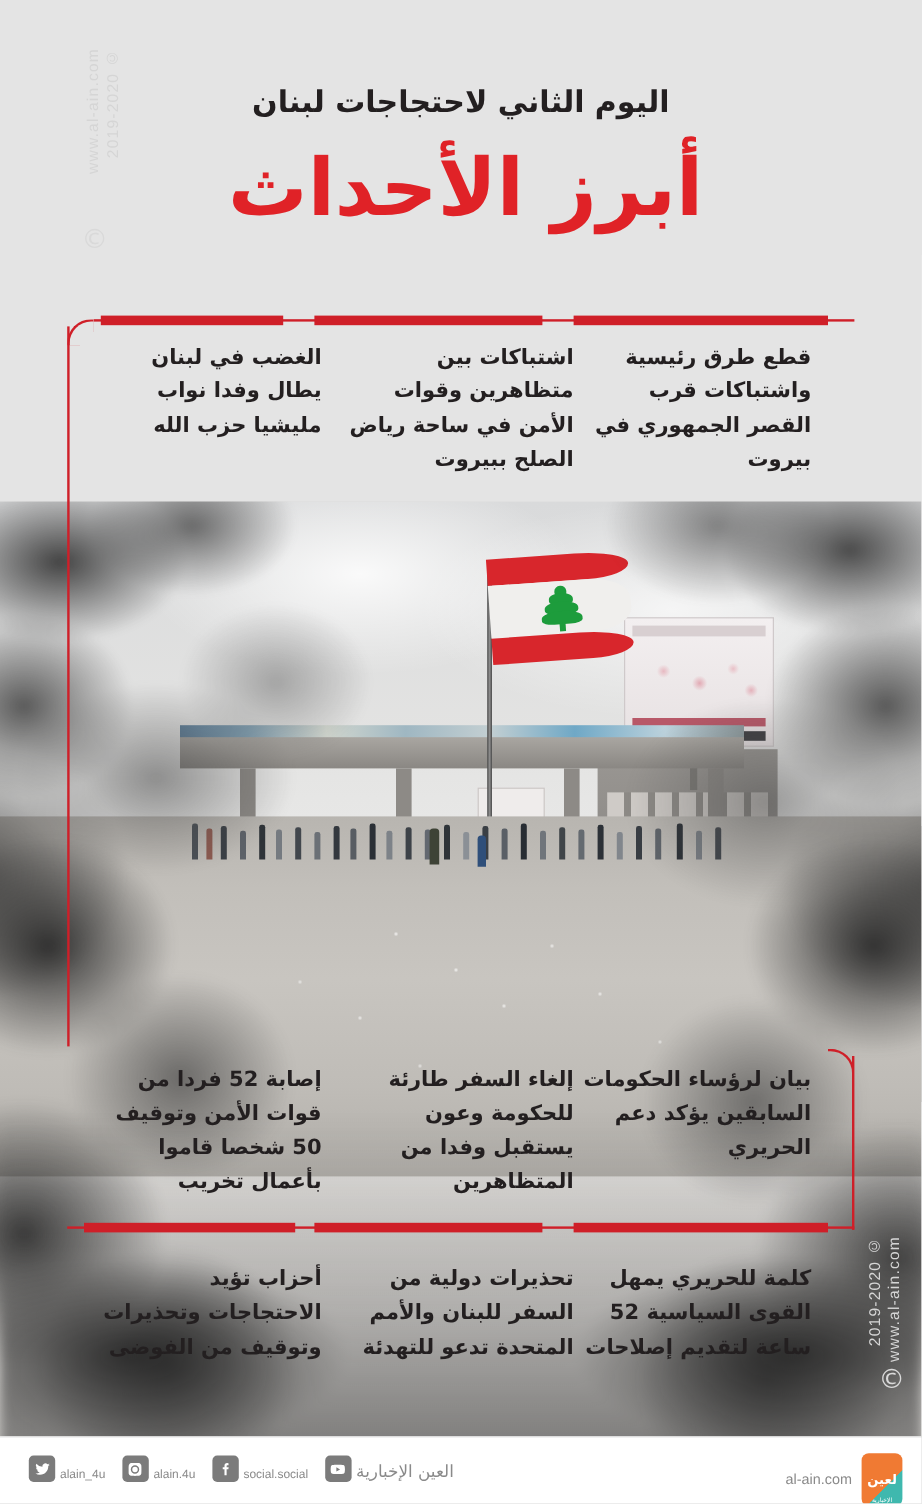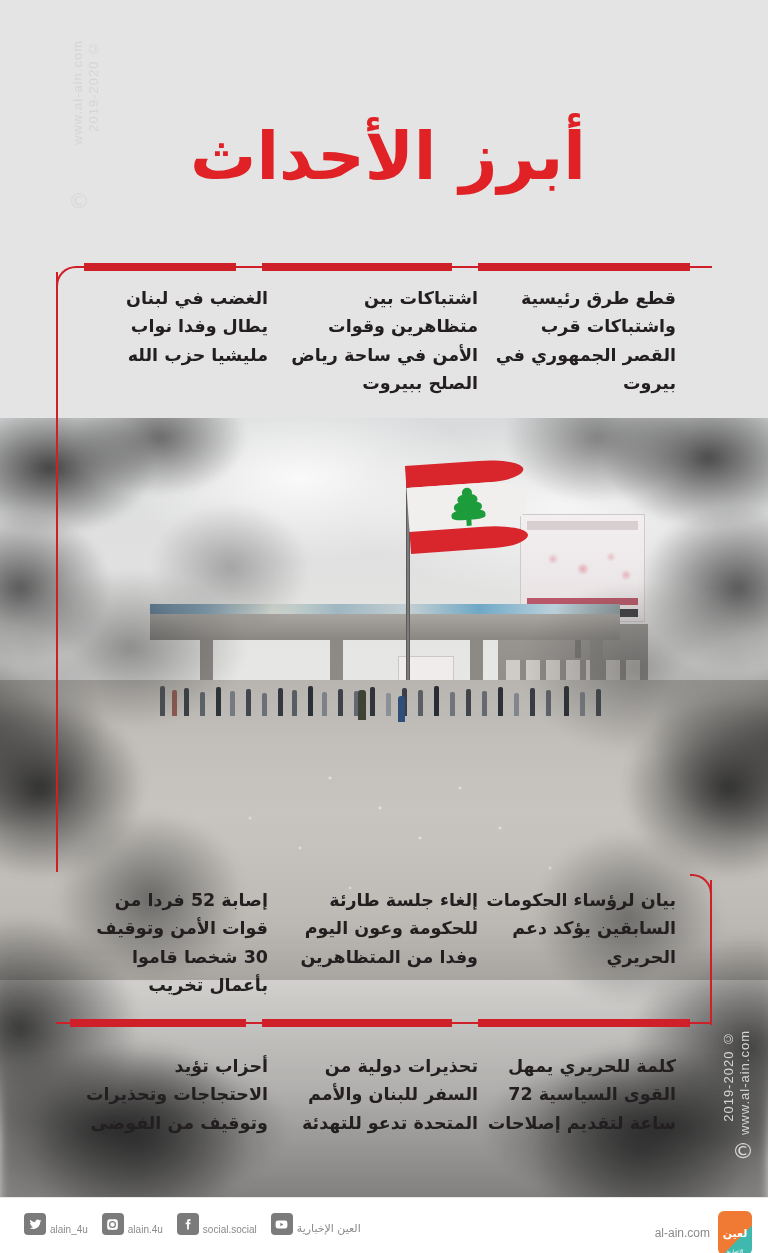--- a/index.html
+++ b/index.html
@@ -233,21 +233,21 @@
   }
   .footer-line{ position:absolute; left:0; top:0; width:768px; height:1px; background:#e8e8e8; }
   .social{ position:absolute; left:24px; top:16px; display:flex; align-items:center; gap:14px; }
   .s-item{ display:flex; align-items:flex-end; gap:4px; }
   .s-ico{
     width:22px; height:22px; border-radius:4px; background:#7b7b7b;
     display:flex; align-items:center; justify-content:center;
   }
   .s-ico svg{ width:13px; height:13px; fill:#ffffff; }
   .s-label{ font-size:10px; color:#8a8a8a; font-family:"Liberation Sans",sans-serif; }
-  .s-label-ar{ font-size:11px; color:#8a8a8a; direction:rtl; }
+  .s-label-ar{ font-size:14px; color:#8a8a8a; direction:rtl; }
   .foot-right{ position:absolute; right:16px; top:14px; display:flex; align-items:center; gap:8px; }
   .foot-url{ font-size:12px; color:#8a8a8a; font-family:"Liberation Sans",sans-serif; }
   .logo{
     width:34px; height:44px; border-radius:6px;
     background:linear-gradient(135deg,#f07a33 0%,#f07a33 62%,#3fb8ae 62%,#3fb8ae 100%);
     position:relative; overflow:hidden;
   }
   .logo-ar{
     position:absolute; inset:0; display:flex; align-items:center; justify-content:center;
     color:#ffffff; font-size:11px; font-weight:bold; direction:rtl;
@@ -347,20 +347,21 @@
     <div class="person-lone2"></div>
 
     <div class="smoke smoke-l1"></div>
     <div class="smoke smoke-l2"></div>
     <div class="smoke smoke-r1"></div>
     <div class="smoke smoke-r2"></div>
     <div class="smoke smoke-bottom"></div>
   </div>
 
   <div class="header">
+    <div class="title-sub">اليوم الثاني لاحتجاجات لبنان</div>
     <div class="title-main">أبرز الأحداث</div>
   </div>
 
   <div class="wm wm-top">
     <span>www.al-ain.com</span>
   </div>
   <div class="wm wm-top" style="left:86px;top:40px">
     <span>© 2019-2020</span>
   </div>
   <div class="wm-c wm-c-top">©</div>
@@ -389,26 +390,26 @@
   <div class="thickbar" style="left:478px;top:1019px;width:212px"></div>
 
   <div class="row-top">
     <div class="col c-r">قطع طرق رئيسية واشتباكات قرب القصر الجمهوري في بيروت</div>
     <div class="col c-m">اشتباكات بين متظاهرين وقوات الأمن في ساحة رياض الصلح ببيروت</div>
     <div class="col c-l">الغضب في لبنان يطال وفدا نواب مليشيا حزب الله</div>
   </div>
 
   <div class="row-mid">
     <div class="col c-r">بيان لرؤساء الحكومات السابقين يؤكد دعم الحريري</div>
-    <div class="col c-m">إلغاء جلسة طارئة للحكومة وعون اليوم وفدا من المتظاهرين</div>
-    <div class="col c-l">إصابة 52 فردا من قوات الأمن وتوقيف 30 شخصا قاموا بأعمال تخريب</div>
+    <div class="col c-m">إلغاء السفر طارئة للحكومة وعون يستقبل وفدا من المتظاهرين</div>
+    <div class="col c-l">إصابة 52 فردا من قوات الأمن وتوقيف 50 شخصا قاموا بأعمال تخريب</div>
   </div>
 
   <div class="row-bot">
-    <div class="col c-r">كلمة للحريري يمهل القوى السياسية 72 ساعة لتقديم إصلاحات</div>
+    <div class="col c-r">كلمة للحريري يمهل القوى السياسية 52 ساعة لتقديم إصلاحات</div>
     <div class="col c-m">تحذيرات دولية من السفر للبنان والأمم المتحدة تدعو للتهدئة</div>
     <div class="col c-l">أحزاب تؤيد الاحتجاجات وتحذيرات وتوقيف من الفوضى</div>
   </div>
 
   <div class="footer">
     <div class="footer-line"></div>
 
     <div class="social">
       <div class="s-item">
         <span class="s-ico">

